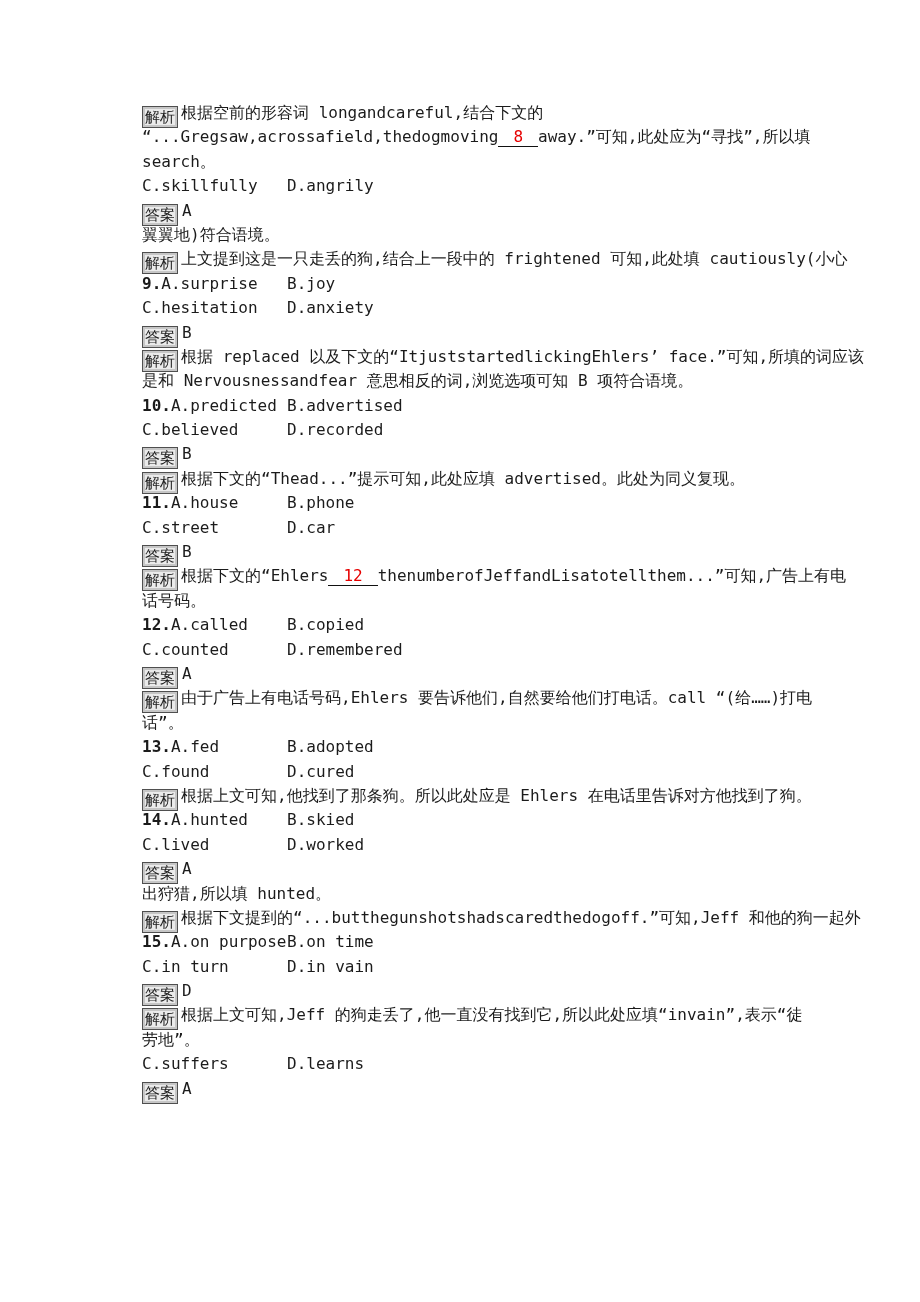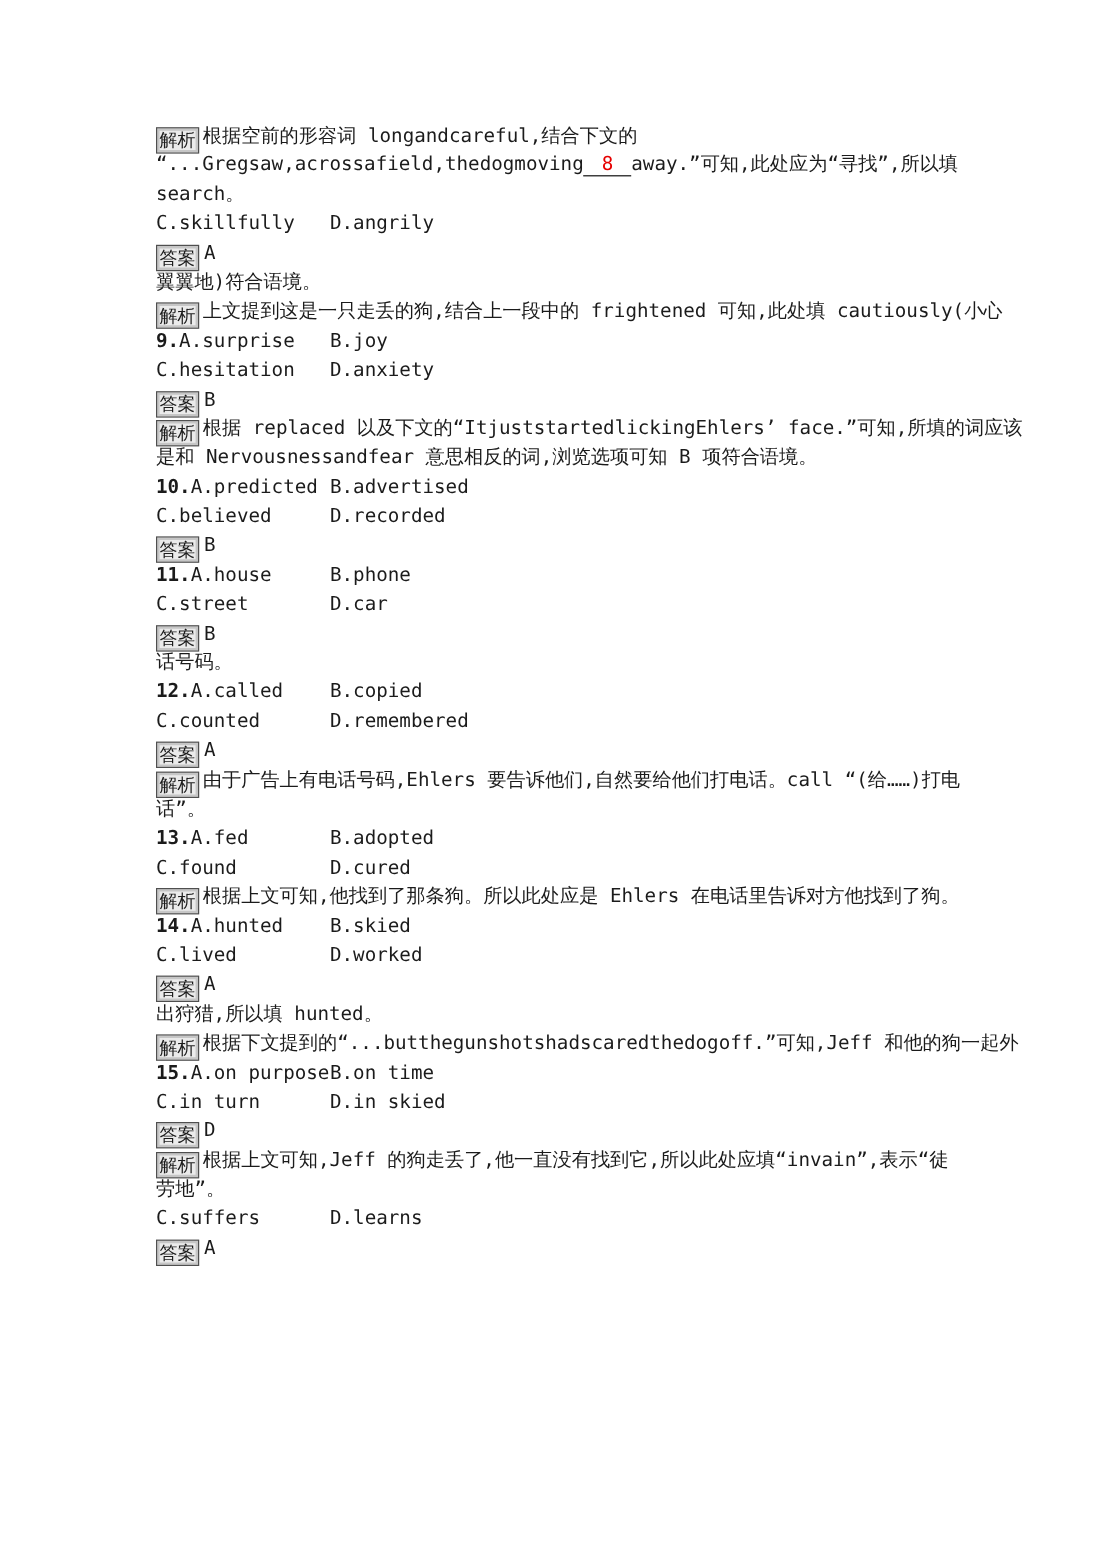--- a/index.html
+++ b/index.html
@@ -24,20 +24,21 @@
     position:absolute;
     left:130px;
     top:101px;
     width:700px;
   }
   .line{
     height:24.4px;
     line-height:24.4px;
     font-size:16px;
     white-space:nowrap;
+    margin-left:12px;
   }
   .label-box{
     display:inline-block;
     font-size:15px;
     line-height:18px;
     padding:1px 2px;
     background:var(--label-bg);
     border:1px solid var(--label-border);
     box-shadow:inset 0 0 0 2px var(--label-inner);
     margin-right:3px;
@@ -67,37 +68,39 @@
     <div class="line"><span>翼翼地)符合语境。</span></div>
     <div class="line"><span class="label-box">解析</span><span>上文提到这是一只走丢的狗,结合上一段中的 frightened 可知,此处填 cautiously(小心</span></div>
     <div class="line"><span class="cell"><span class="qnum">9.</span><span>A.surprise</span></span><span>B.joy</span></div>
     <div class="line"><span class="cell"><span>C.hesitation</span></span><span>D.anxiety</span></div>
     <div class="line"><span class="label-box">答案</span><span class="ansval">B</span></div>
     <div class="line"><span class="label-box">解析</span><span>根据 replaced 以及下文的“ItjuststartedlickingEhlers’ face.”可知,所填的词应该</span></div>
     <div class="line"><span>是和 Nervousnessandfear 意思相反的词,浏览选项可知 B 项符合语境。</span></div>
     <div class="line"><span class="cell"><span class="qnum">10.</span><span>A.predicted</span></span><span>B.advertised</span></div>
     <div class="line"><span class="cell"><span>C.believed</span></span><span>D.recorded</span></div>
     <div class="line"><span class="label-box">答案</span><span class="ansval">B</span></div>
+    <div class="line"><span class="label-box">解析</span><span>根据下文的“Thead...”提示可知,此处应填 advertised。此处为同义复现。</span></div>
     <div class="line"><span class="cell"><span class="qnum">11.</span><span>A.house</span></span><span>B.phone</span></div>
     <div class="line"><span class="cell"><span>C.street</span></span><span>D.car</span></div>
     <div class="line"><span class="label-box">答案</span><span class="ansval">B</span></div>
+    <div class="line"><span class="label-box">解析</span><span>根据下文的“Ehlers</span><span class="blank">12</span><span>thenumberofJeffandLisatotellthem...”可知,广告上有电</span></div>
     <div class="line"><span>话号码。</span></div>
     <div class="line"><span class="cell"><span class="qnum">12.</span><span>A.called</span></span><span>B.copied</span></div>
     <div class="line"><span class="cell"><span>C.counted</span></span><span>D.remembered</span></div>
     <div class="line"><span class="label-box">答案</span><span class="ansval">A</span></div>
     <div class="line"><span class="label-box">解析</span><span>由于广告上有电话号码,Ehlers 要告诉他们,自然要给他们打电话。call “(给……)打电</span></div>
     <div class="line"><span>话”。</span></div>
     <div class="line"><span class="cell"><span class="qnum">13.</span><span>A.fed</span></span><span>B.adopted</span></div>
     <div class="line"><span class="cell"><span>C.found</span></span><span>D.cured</span></div>
     <div class="line"><span class="label-box">解析</span><span>根据上文可知,他找到了那条狗。所以此处应是 Ehlers 在电话里告诉对方他找到了狗。</span></div>
     <div class="line"><span class="cell"><span class="qnum">14.</span><span>A.hunted</span></span><span>B.skied</span></div>
     <div class="line"><span class="cell"><span>C.lived</span></span><span>D.worked</span></div>
     <div class="line"><span class="label-box">答案</span><span class="ansval">A</span></div>
     <div class="line"><span>出狩猎,所以填 hunted。</span></div>
     <div class="line"><span class="label-box">解析</span><span>根据下文提到的“...butthegunshotshadscaredthedogoff.”可知,Jeff 和他的狗一起外</span></div>
     <div class="line"><span class="cell"><span class="qnum">15.</span><span>A.on purpose</span></span><span>B.on time</span></div>
-    <div class="line"><span class="cell"><span>C.in turn</span></span><span>D.in skied</span></div>
+    <div class="line"><span class="cell"><span>C.in turn</span></span><span>D.in vain</span></div>
     <div class="line"><span class="label-box">答案</span><span class="ansval">D</span></div>
     <div class="line"><span class="label-box">解析</span><span>根据上文可知,Jeff 的狗走丢了,他一直没有找到它,所以此处应填“invain”,表示“徒</span></div>
     <div class="line"><span>劳地”。</span></div>
     <div class="line"><span class="cell"><span>C.suffers</span></span><span>D.learns</span></div>
     <div class="line"><span class="label-box">答案</span><span class="ansval">A</span></div>
   </div>
 
 </body></html>

